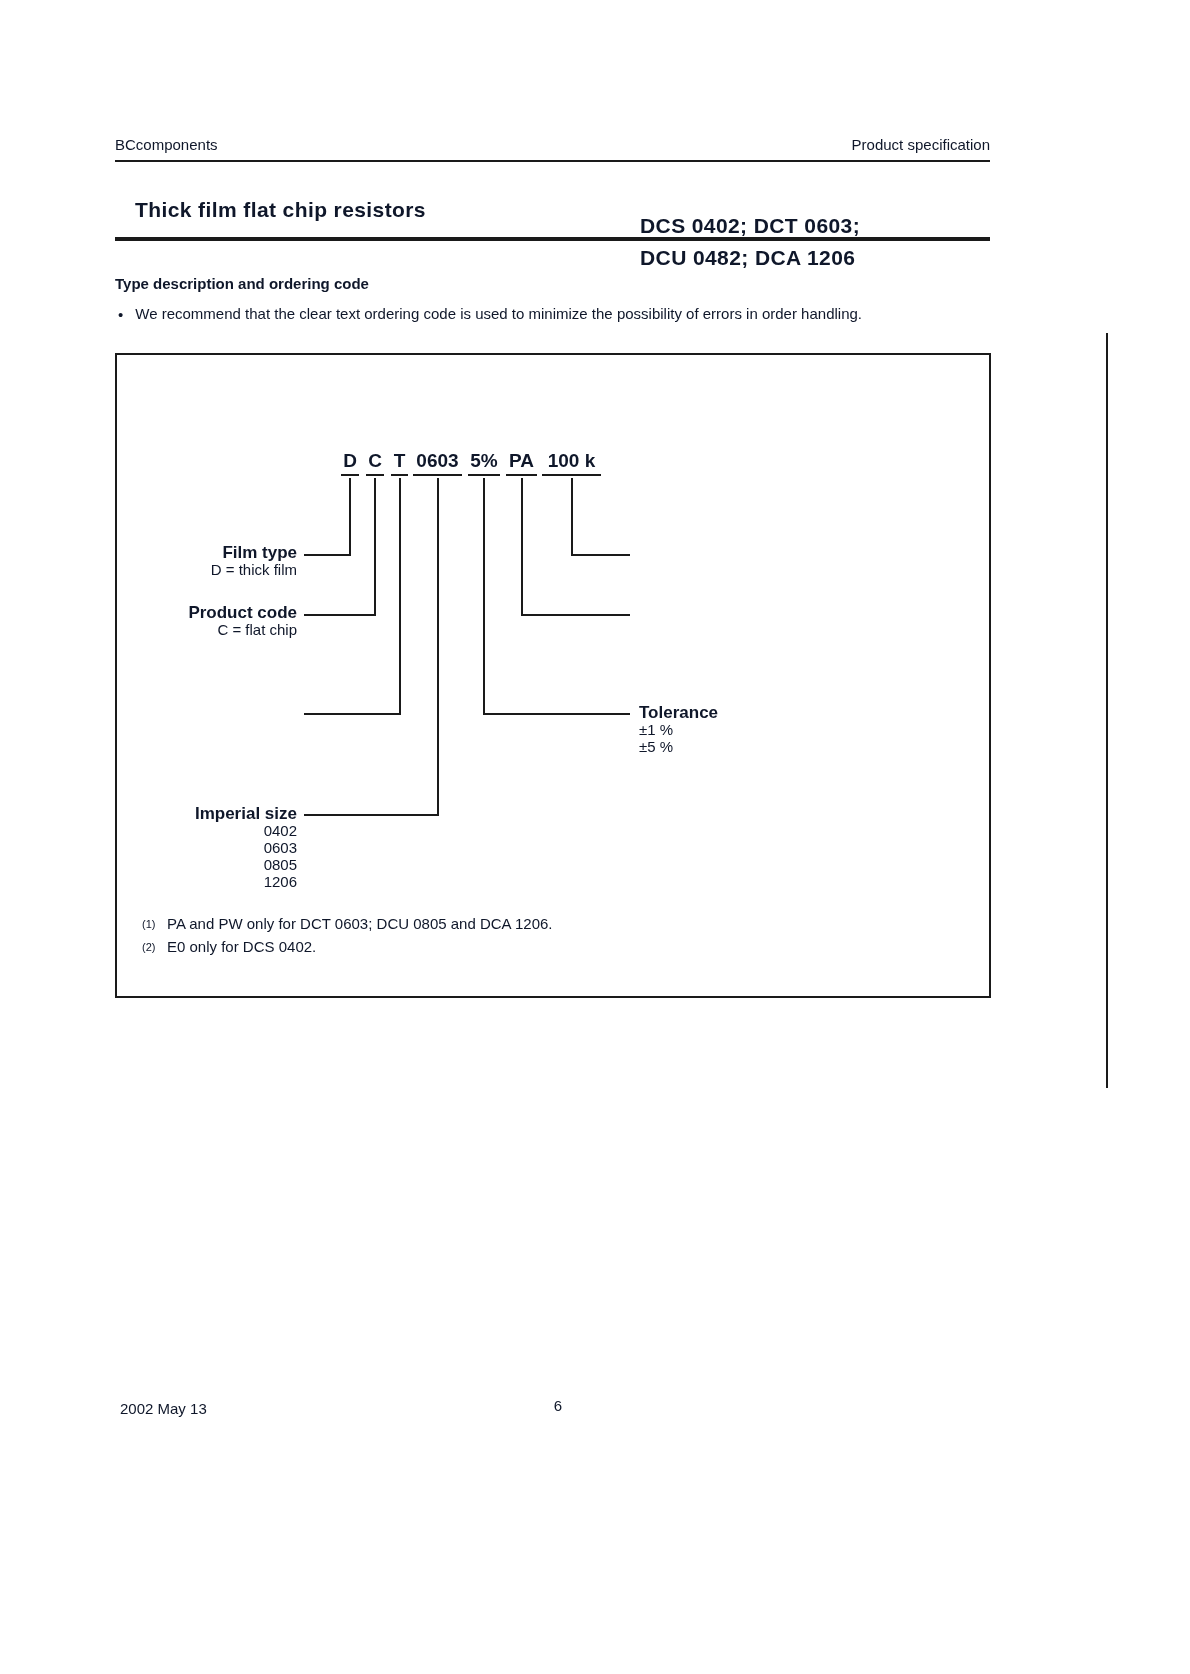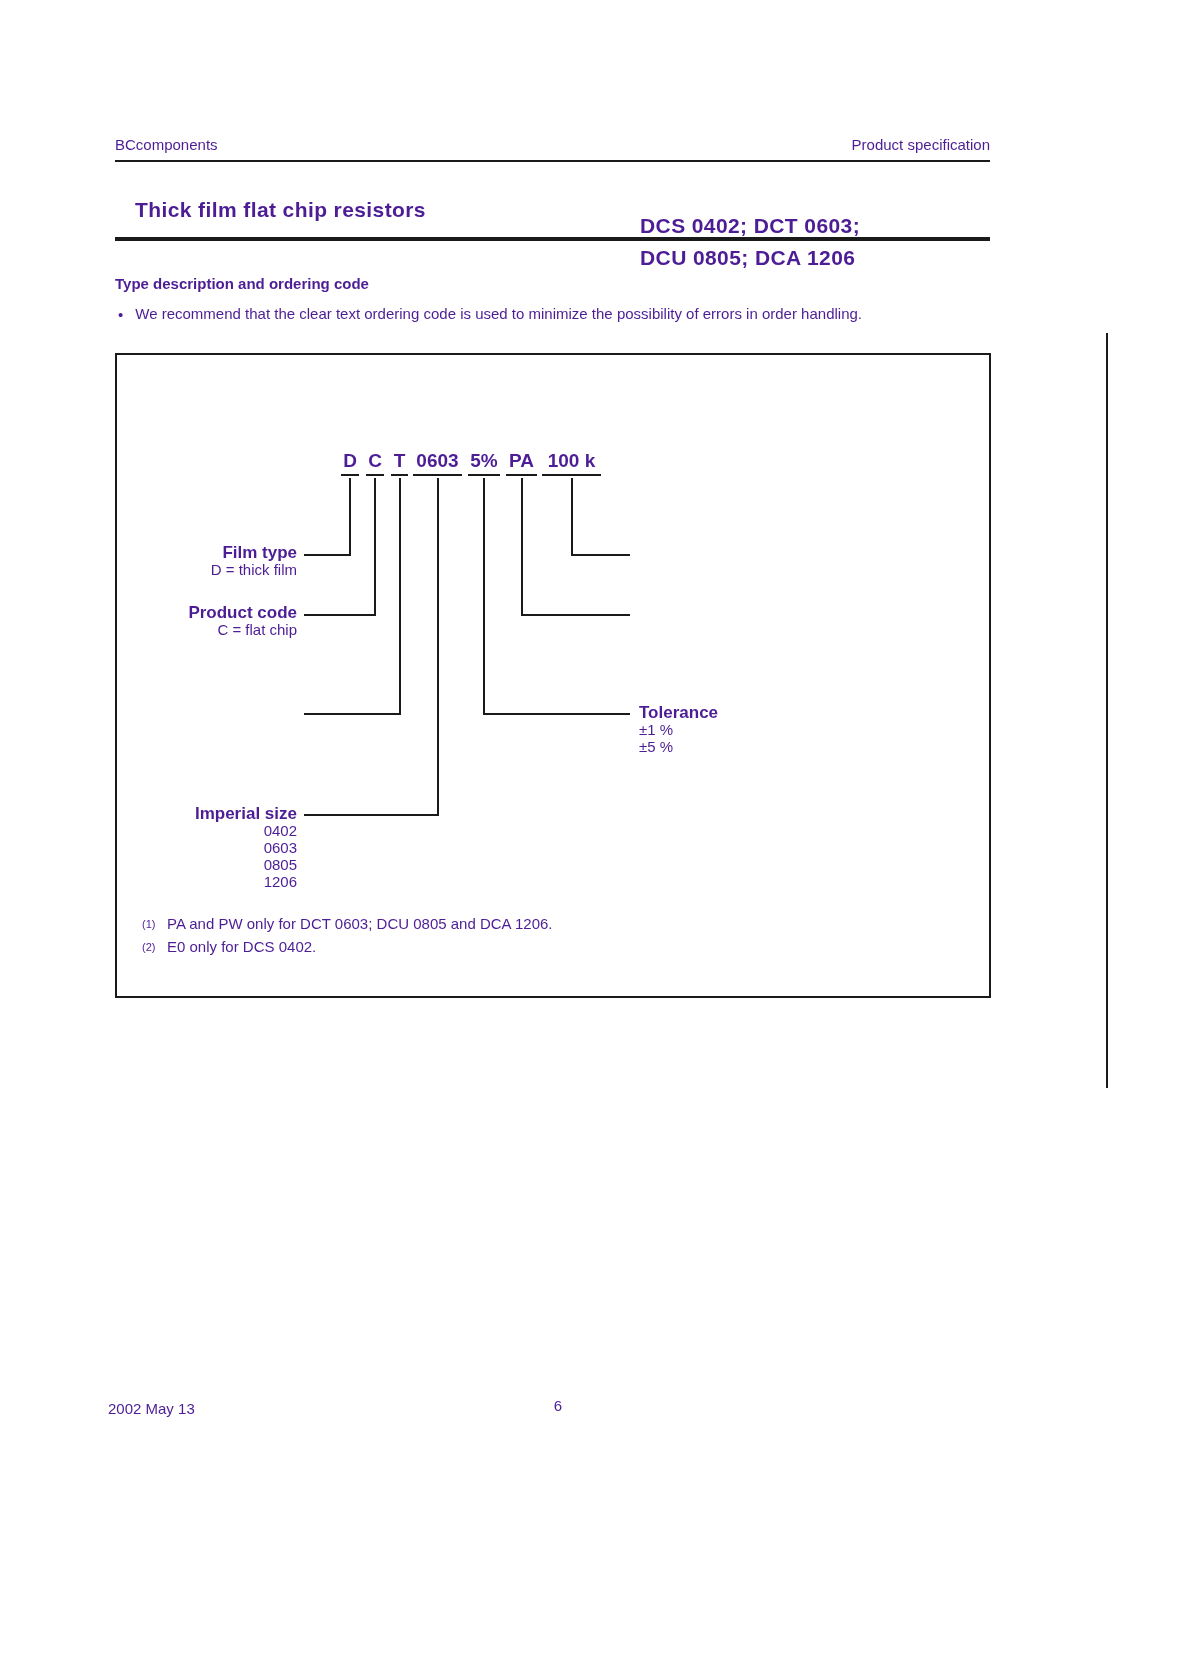--- a/index.html
+++ b/index.html
@@ -2,21 +2,21 @@
 <html><head>
 <meta charset="utf-8">
 <style>
   html,body { margin:0; padding:0; background:#e8e8e8; }
   .page {
     position:relative;
     width:1190px; height:1674px;
     margin:0 auto;
     background:#ffffff;
     font-family:"Liberation Sans", sans-serif;
-    color:#4c1d95;
+    color:#0f172a;
     overflow:hidden;
   }
   .abs { position:absolute; }
   .rule { background:#1a1a1a; }
   .hdr { font-size:15px; }
   .title-main { font-size:21px; font-weight:bold; letter-spacing:0.4px; }
   .title-prod { font-size:21px; font-weight:bold; text-align:left; letter-spacing:0.4px;margin-top:36px; }
   .sec-head { font-size:15px; font-weight:bold; }
   .bullet-row { display:flex; gap:12px; font-size:15px; width:880px; }
   .bullet-dot { font-size:15px; line-height:20px; }
@@ -52,21 +52,21 @@
 <body>
 
 <div class="page">
 
   <div class="abs hdr" style="left:115px; top:136px;">BCcomponents</div>
   <div class="abs hdr" style="left:690px; top:136px; width:300px; text-align:right;">Product specification</div>
   <div class="abs rule" style="left:115px; top:160px; width:875px; height:2px;"></div>
 
   <div class="abs title-main" style="left:135px; top:198px;">Thick film flat chip resistors</div>
   <div class="abs title-prod" style="left:640px; top:178px; width:350px;">DCS 0402; DCT 0603;</div>
-  <div class="abs title-prod" style="left:640px; top:210px; width:350px;">DCU 0805; DCA 1206</div>
+  <div class="abs title-prod" style="left:640px; top:210px; width:350px;">DCU 0482; DCA 1206</div>
   <div class="abs rule" style="left:115px; top:237px; width:875px; height:4px;"></div>
 
   <div class="abs sec-head" style="left:115px; top:275px;">Type description and ordering code</div>
   <div class="abs bullet-row" style="left:118px; top:305px;">
     <span class="bullet-dot">•</span>
     <span>We recommend that the clear text ordering code is used to minimize the possibility of errors in order handling.</span>
   </div>
 
   <div class="diagram-box">
 
@@ -123,16 +123,16 @@
 
     <div class="footnote-marker" style="left:25px; top:563px;">(1)</div>
     <div class="footnote-row" style="left:50px; top:560px;">PA and PW only for DCT 0603; DCU 0805 and DCA 1206.</div>
     <div class="footnote-marker" style="left:25px; top:586px;">(2)</div>
     <div class="footnote-row" style="left:50px; top:583px;">E0 only for DCS 0402.</div>
 
   </div>
 
   <div class="abs rule" style="left:1106px; top:333px; width:2px; height:755px;"></div>
 
-  <div class="abs footer-date" style="left:108px; top:1400px;">2002 May 13</div>
+  <div class="abs footer-date" style="left:120px; top:1400px;">2002 May 13</div>
   <div class="abs footer-page" style="left:548px; top:1397px; width:20px; text-align:center;">6</div>
 
 </div>
 
 </body></html>

